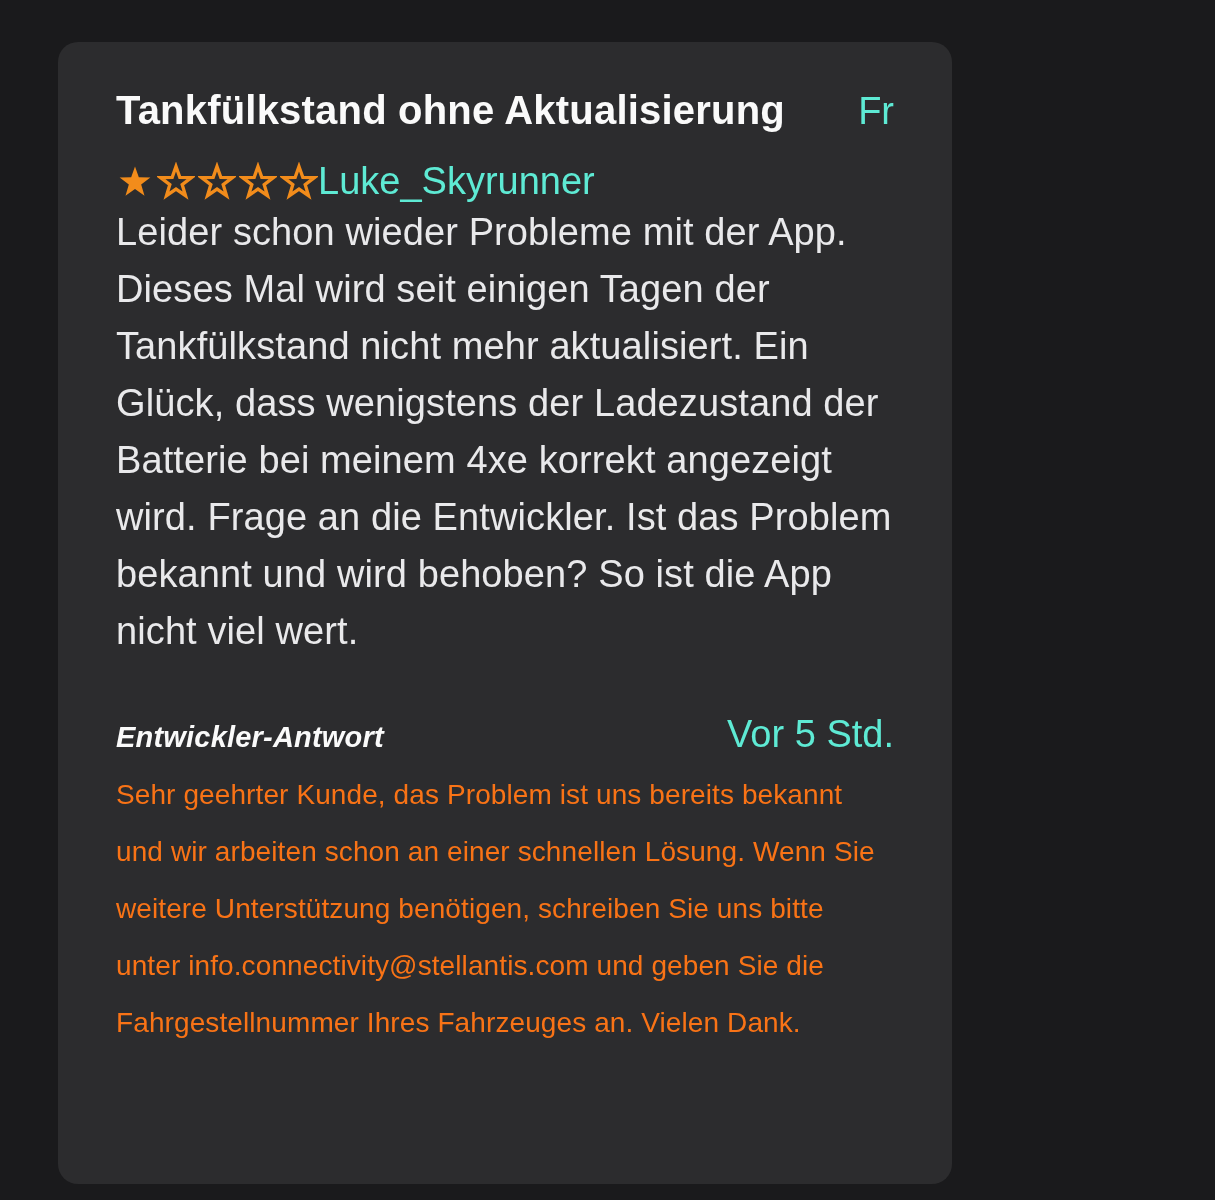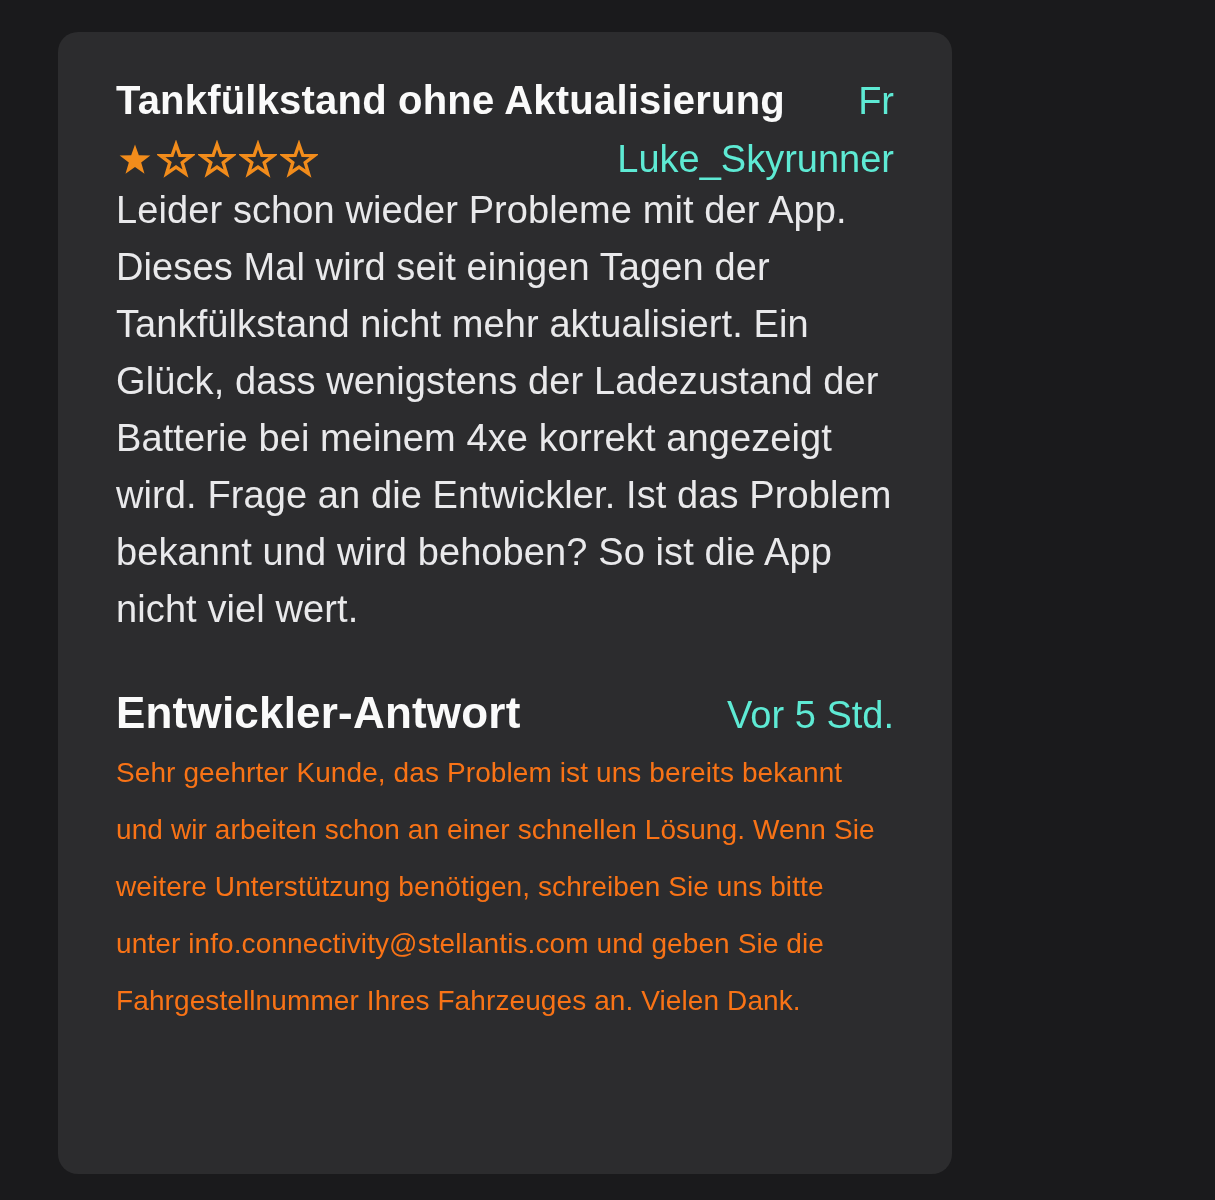--- a/index.html
+++ b/index.html
@@ -6,21 +6,21 @@
   html, body {
     width: 1215px;
     height: 1200px;
     background: #1a1a1c;
     font-family: "Liberation Sans", sans-serif;
     overflow: hidden;
   }
   .review-card {
     position: absolute;
     left: 58px;
-    top: 32px;
+    top: 42px;
     width: 894px;
     height: 1142px;
     background: #2c2c2e;
     border-radius: 20px;
     padding: 44px 58px 56px 58px;
   }
   .header-row {
     display: flex;
     justify-content: space-between;
     align-items: baseline;
@@ -31,23 +31,22 @@
     color: #fafafa;
     letter-spacing: 0.2px;
     line-height: 48px;
   }
   .gray-text {
     color: #5eead4;
     font-size: 38px;
     font-weight: normal;
   }
   .rating-row {
-    margin-top: 12px;
+    margin-top: 24px;
     display: flex;
-    justify-content: space-between;
     align-items: center;
   }
   .stars {
     display: flex;
     align-items: center;
     gap: 3px;
     height: 46px;
   }
   .stars svg { display: block; }
   .review-body {
@@ -57,24 +56,25 @@
     letter-spacing: 0.1px;
   }
   .dev-section { margin-top: 46px; }
   .dev-header-row {
     display: flex;
     justify-content: space-between;
     align-items: baseline;
     line-height: 57px;
   }
   .dev-heading {
-    font-size: 44px;
+    font-size: 29px;
     font-weight: bold;
     color: #fafafa;
     letter-spacing: 0.2px;
+    font-style: italic;
   }
   .dev-body {
     font-size: 28px;
     line-height: 57px;
     color: #f97316;
     letter-spacing: 0.1px;
   }
 </style>
 </head>
 <body>

